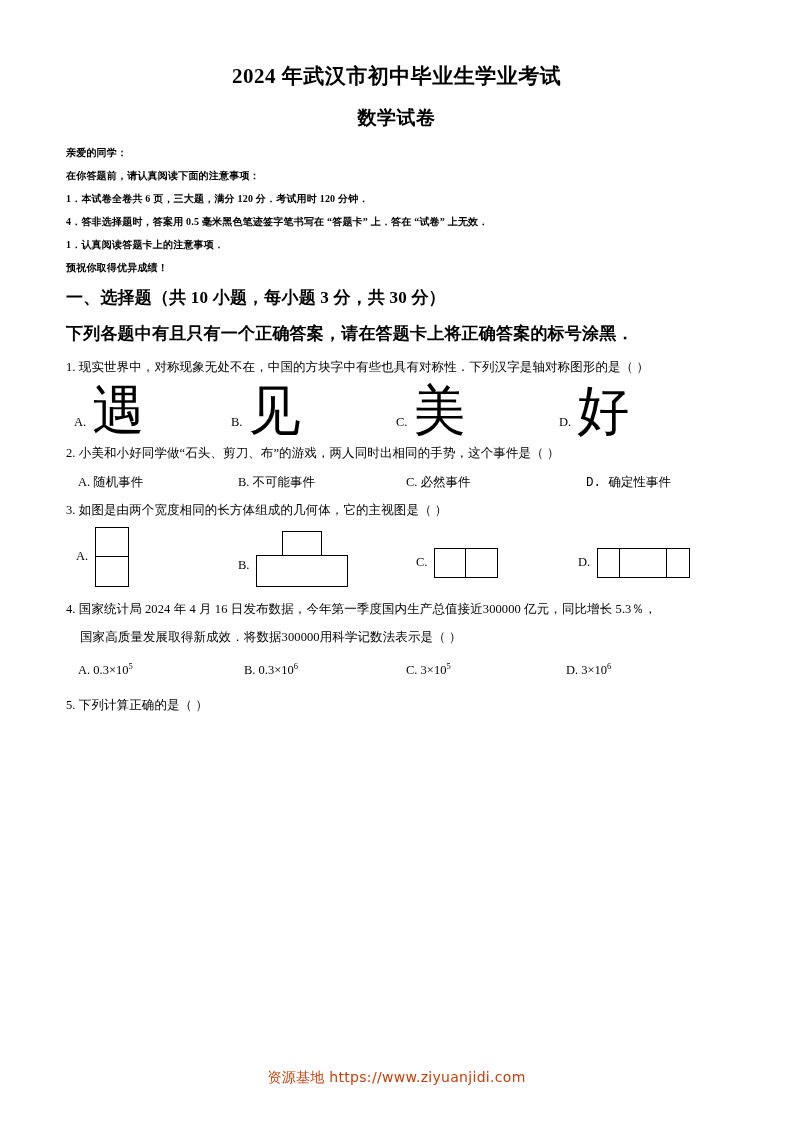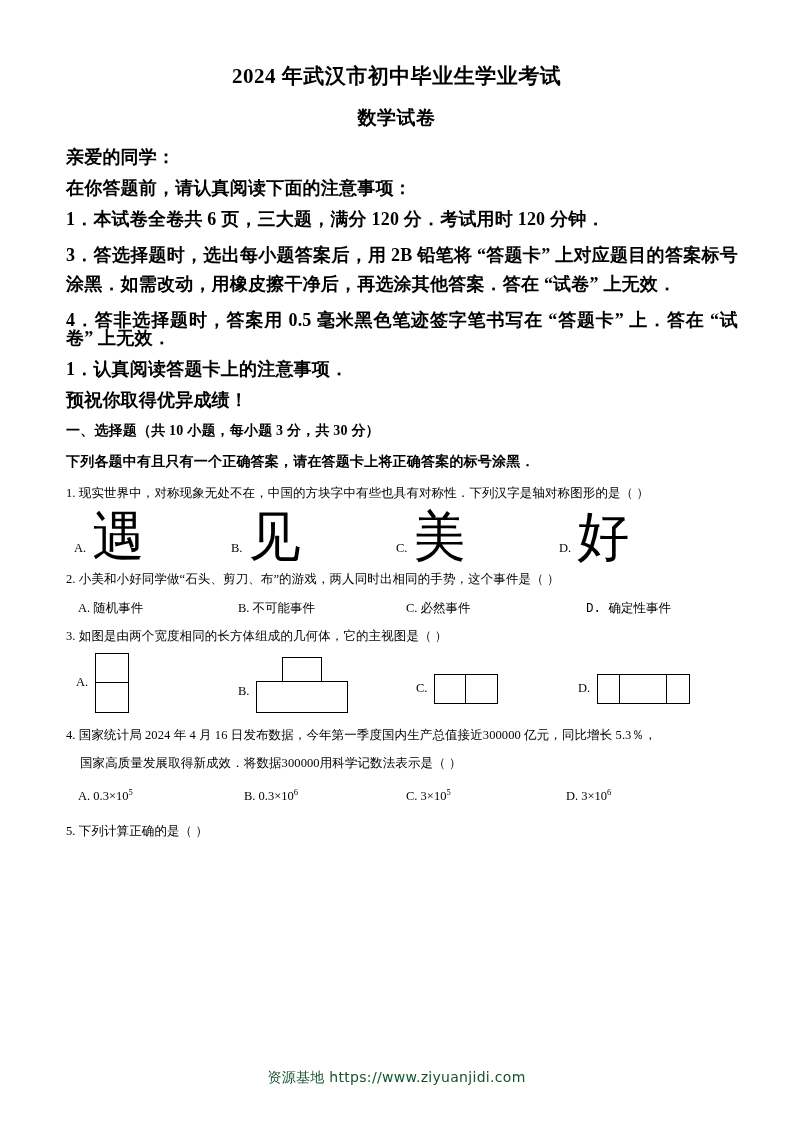--- a/index.html
+++ b/index.html
@@ -39,33 +39,33 @@
     margin-top: 14px;
     letter-spacing: 0.5px;
   }
   .body-area {
     position: absolute;
     left: 66px;
     top: 148px;
     width: 672px;
   }
   .instr {
-    font-size: 18px;
+    font-size: 10px;
     font-weight: bold;
     line-height: 1.0;
     margin: 0 0 13px 0;
     letter-spacing: 0.2px;
     text-align: justify;
   }
   .instr.wrap {
     line-height: 1.62;
     margin-bottom: 12px;
   }
   .sect-head {
-    font-size: 14px;
+    font-size: 17px;
     font-weight: bold;
     margin: 0 0 13px 0;
     letter-spacing: 0.2px;
   }
   .q {
     font-size: 12.5px;
     line-height: 1.0;
     margin: 0;
     letter-spacing: 0.1px;
   }
@@ -140,41 +140,40 @@
     display: flex;
   }
 
   .footer {
     position: absolute;
     left: 0;
     top: 1069px;
     width: 793px;
     text-align: center;
     font-size: 14px;
-    color: #14532d;
+    color: #c2410c;
     font-family: "DejaVu Sans", sans-serif;
     letter-spacing: 0.3px;
   }
 </style>
 </head>
 <body>
 
 <div class="page">
 
   <div class="title-block">
     <div class="doc-title">2024 年武汉市初中毕业生学业考试</div>
     <div class="doc-subtitle">数学试卷</div>
   </div>
 
   <div class="body-area">
 
     <div class="instr">亲爱的同学：</div>
     <div class="instr">在你答题前，请认真阅读下面的注意事项：</div>
     <div class="instr">1．本试卷全卷共 6 页，三大题，满分 120 分．考试用时 120 分钟．</div>
-    <div class="instr wrap">3．答选择题时，选出每小题答案后，用 2B 铅笔将 “答题卡” 上对应题目的答案标号涂黑．如需改动，用橡皮擦干净后，再选涂其他答案．答在 “试卷” 上无效．</div>
     <div class="instr">4．答非选择题时，答案用 0.5 毫米黑色笔迹签字笔书写在 “答题卡” 上．答在 “试卷” 上无效．</div>
     <div class="instr">1．认真阅读答题卡上的注意事项．</div>
     <div class="instr">预祝你取得优异成绩！</div>
 
     <div class="sect-head">一、选择题（共 10 小题，每小题 3 分，共 30 分）</div>
     <div class="sect-head" style="margin-bottom:16px;">下列各题中有且只有一个正确答案，请在答题卡上将正确答案的标号涂黑．</div>
 
     <div class="q">1. 现实世界中，对称现象无处不在，中国的方块字中有些也具有对称性．下列汉字是轴对称图形的是（        ）</div>
 
     <div class="glyph-row">

